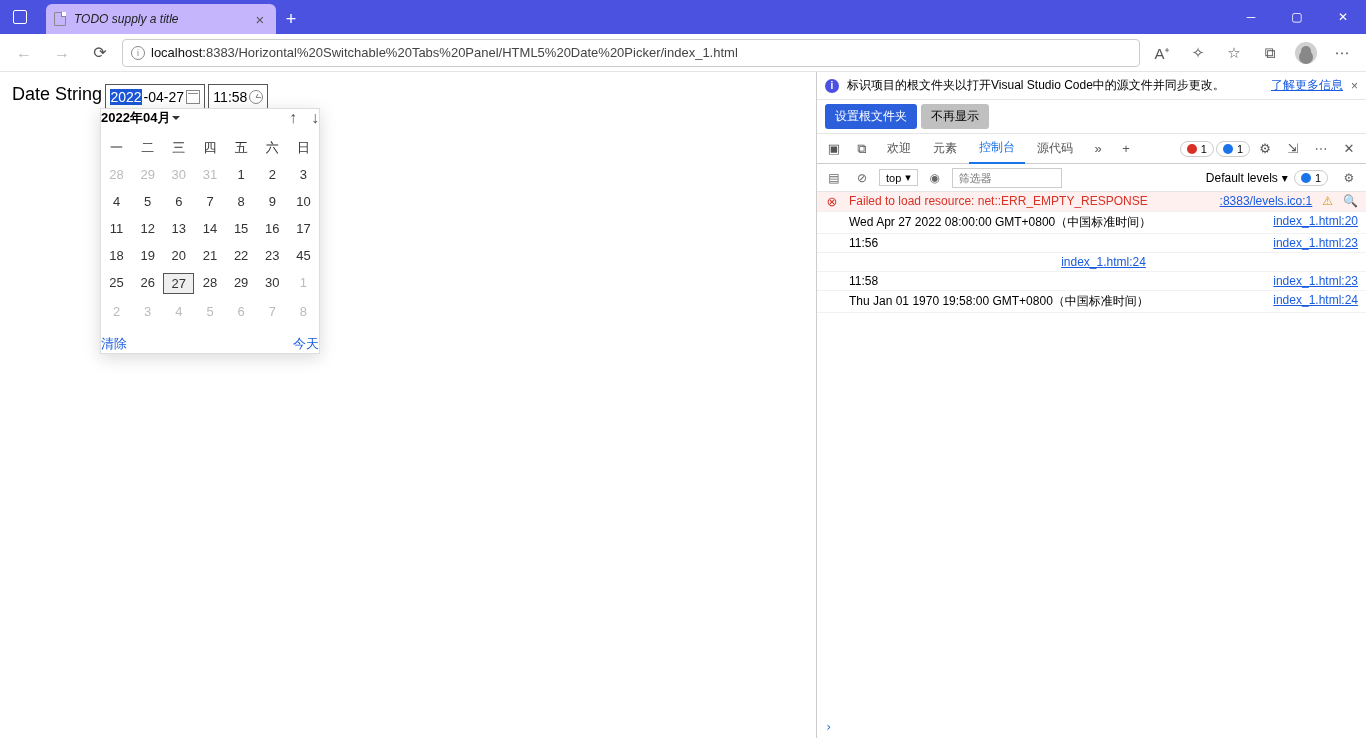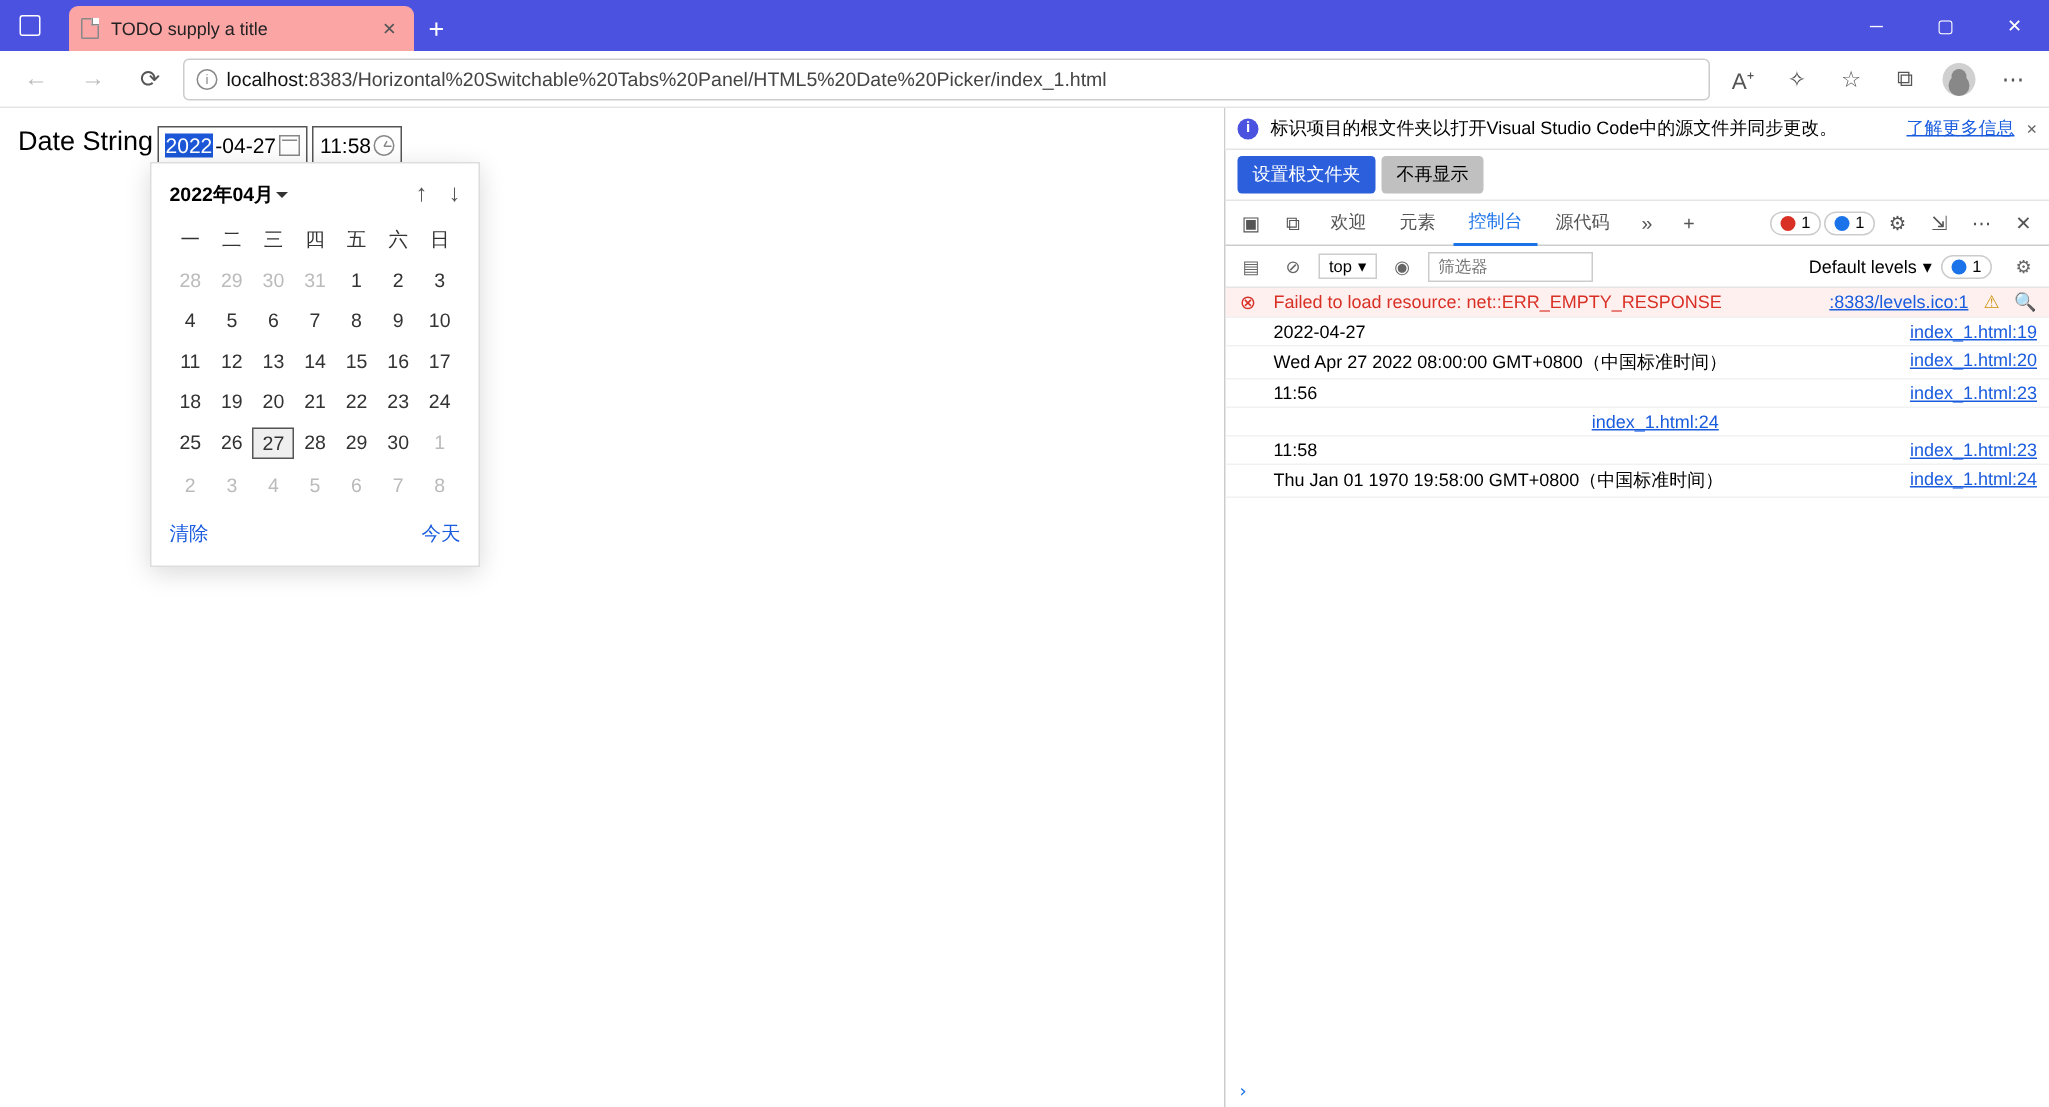--- a/index.html
+++ b/index.html
@@ -2,21 +2,21 @@
 <html><head>
 <meta charset="utf-8">
 <style>
 * { margin: 0; padding: 0; box-sizing: border-box; font-family: "Segoe UI", Arial, sans-serif; }
 body { width: 1366px; height: 738px; overflow: hidden; background: #fff; font-size: 12px; }
 
 
 .titlebar { height: 34px; background: #4c52e0; display: flex; align-items: flex-end; color: #fff; position: relative; }
 .titlebar .tab-btn { width: 40px; height: 34px; display: flex; align-items: center; justify-content: center; cursor: pointer; }
 .titlebar .square-icon { width: 14px; height: 14px; border: 1.5px solid #fff; border-radius: 2px; }
-.tab { background: #fca5a5; color: #222; height: 30px; min-width: 230px; border-radius: 6px 6px 0 0; display: flex; align-items: center; padding: 0 8px; gap: 8px; margin-left: 6px; }
+.tab { background: #c4b5fd; color: #222; height: 30px; min-width: 230px; border-radius: 6px 6px 0 0; display: flex; align-items: center; padding: 0 8px; gap: 8px; margin-left: 6px; font-style: italic; }
 .tab .doc-icon { width: 12px; height: 14px; border: 1px solid #888; border-radius: 1px; position: relative; }
 .tab .doc-icon::after { content:""; position:absolute; top:-1px; right:-1px; width:4px; height:4px; background:#fff; border-left:1px solid #888; border-bottom:1px solid #888; }
 .tab .close { margin-left: auto; font-size: 15px; color: #555; cursor: pointer; padding: 2px 4px; }
 .newtab { width: 30px; height: 30px; display: flex; align-items: center; justify-content: center; color: #fff; font-size: 18px; cursor: pointer; }
 .win-controls { position: absolute; right: 0; top: 0; display: flex; height: 34px; }
 .win-controls div { width: 46px; display: flex; align-items: center; justify-content: center; cursor: pointer; color: #fff; font-size: 12px; }
 
 
 .addressbar { height: 38px; background: #fff; border-bottom: 1px solid #e5e5e5; display: flex; align-items: center; padding: 0 8px; gap: 6px; }
 .nav-btn { width: 32px; height: 32px; display:flex; align-items:center; justify-content:center; border-radius:4px; cursor:pointer; color:#555; font-size:16px; }
@@ -38,21 +38,21 @@
 .label { font-size:18px; }
 .inputbox { display:inline-flex; align-items:center; border:1px solid #555; padding:12px 4px; font-family:monospace; font-size:14px; height:22px; gap:2px; vertical-align:top; }
 .inputbox.sel .year { background:#1b57d6; color:#fff; }
 .input-icon { width:14px; height:14px; border:1px solid #888; display:inline-block; position:relative; }
 .input-icon.cal::before { content:""; position:absolute; top:2px; left:1px; right:1px; height:1px; background:#888; }
 .input-icon.clk { border-radius:50%; }
 .input-icon.clk::before { content:""; position:absolute; left:50%; top:50%; width:4px; height:1px; background:#888; transform-origin:left; transform:rotate(-60deg); }
 .input-icon.clk::after { content:""; position:absolute; left:50%; top:50%; width:5px; height:1px; background:#888; transform-origin:left; }
 
 
-.datepicker { position:absolute; left:100px; top:36px; width:220px; background:#fff; border:1px solid #ddd; box-shadow:0 4px 16px rgba(0,0,0,0.15); padding:12px; }
+.datepicker { position:absolute; left:100px; top:36px; width:220px; background:#fff; border:1px solid #ddd; box-shadow:0 4px 16px rgba(0,0,0,0.15); }
 .dp-head { display:flex; align-items:center; justify-content:space-between; margin-bottom:12px; }
 .dp-title { font-weight:600; font-size:13px; display:flex; align-items:center; gap:2px; }
 .dp-title .tri { width:0; height:0; border:4px solid transparent; border-top-color:#333; margin-top:4px; }
 .dp-nav { display:flex; gap:14px; font-size:16px; color:#555; }
 .dp-nav span { cursor:pointer; }
 .dp-grid { display:grid; grid-template-columns:repeat(7,1fr); text-align:center; gap:8px 0; font-size:13px; }
 .dp-dow { color:#333; font-weight:500; }
 .dp-day { color:#333; cursor:pointer; padding:2px 0; }
 .dp-day.other { color:#bbb; }
 .dp-day.selected { border:1px solid #555; background:#efefef; }
@@ -191,21 +191,21 @@
           <div class="dp-day">14</div>
           <div class="dp-day">15</div>
           <div class="dp-day">16</div>
           <div class="dp-day">17</div>
           <div class="dp-day">18</div>
           <div class="dp-day">19</div>
           <div class="dp-day">20</div>
           <div class="dp-day">21</div>
           <div class="dp-day">22</div>
           <div class="dp-day">23</div>
-          <div class="dp-day">24</div>
+          <div class="dp-day">45</div>
           <div class="dp-day">25</div>
           <div class="dp-day">26</div>
           <div class="dp-day selected">27</div>
           <div class="dp-day">28</div>
           <div class="dp-day">29</div>
           <div class="dp-day">30</div>
           <div class="dp-day other">1</div>
           <div class="dp-day other">2</div>
           <div class="dp-day other">3</div>
           <div class="dp-day other">4</div>
@@ -277,25 +277,20 @@
     <div class="console" id="console">
         <div class="crow error">
           <span class="rowicon err"></span>
           <span class="msg">Failed to load resource: net::ERR_EMPTY_RESPONSE</span>
           <span class="src">:8383/levels.ico:1</span>
           <span class="warn-ico">⚠</span>
           <span class="lens-ico">🔍</span>
         </div>
         <div class="crow">
           <span class="rowicon"></span>
-          <span class="msg">2022-04-27</span>
-          <span class="src">index_1.html:19</span>
-        </div>
-        <div class="crow">
-          <span class="rowicon"></span>
           <span class="msg">Wed Apr 27 2022 08:00:00 GMT+0800（中国标准时间）</span>
           <span class="src">index_1.html:20</span>
         </div>
         <div class="crow">
           <span class="rowicon"></span>
           <span class="msg">11:56</span>
           <span class="src">index_1.html:23</span>
         </div>
         <div class="crow">
           <span class="rowicon"></span>

